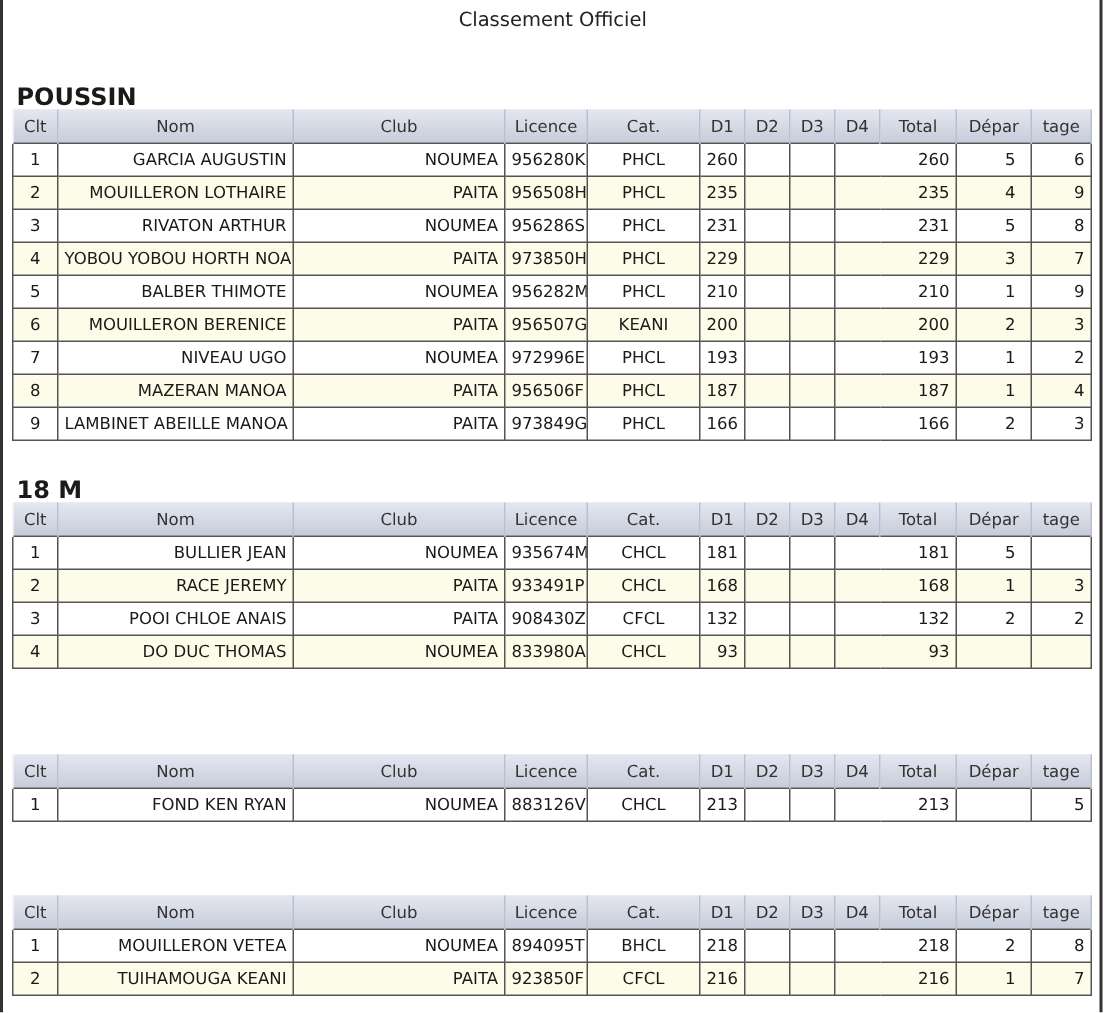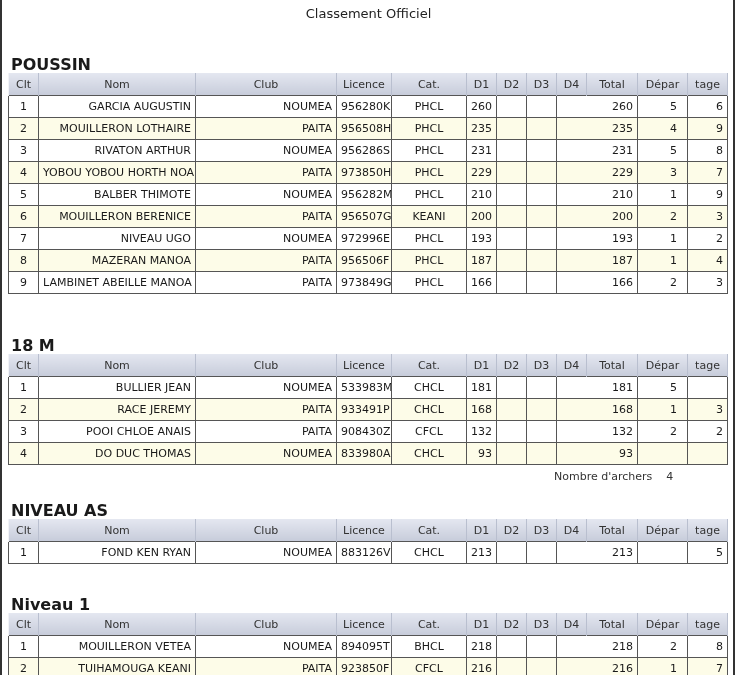--- a/index.html
+++ b/index.html
@@ -195,21 +195,21 @@
             <td class="r">166</td>
             <td class="r"></td>
             <td class="r"></td>
             <td class="r" colspan="2">166</td>
             <td class="r" style="padding-right: 10px;">2</td>
             <td class="r soft-left">3</td>
           </tr>
         </tbody>
       </table>
     </div>
-    <div class="section" style="top: 338px;">
+    <div class="section" style="top: 319px;">
       <div class="section-title">18 M</div>
       <table class="results">
         <colgroup>
           <col style="width: 30px;">
           <col style="width: 157px;">
           <col style="width: 141px;">
           <col style="width: 55px;">
           <col style="width: 75px;">
           <col style="width: 30px;">
           <col style="width: 30px;">
@@ -233,21 +233,21 @@
             <th>Total</th>
             <th>Dépar</th>
             <th>tage</th>
           </tr>
         </thead>
         <tbody>
           <tr class="odd">
             <td class="c">1</td>
             <td class="l">BULLIER JEAN</td>
             <td class="l">NOUMEA</td>
-            <td class="c">533983M</td>
+            <td class="c">935674M</td>
             <td class="c">CHCL</td>
             <td class="r">181</td>
             <td class="r"></td>
             <td class="r"></td>
             <td class="r" colspan="2">181</td>
             <td class="r" style="padding-right: 10px;">5</td>
             <td class="r soft-left"></td>
           </tr>
           <tr class="even">
             <td class="c">2</td>
@@ -283,24 +283,22 @@
             <td class="c">CHCL</td>
             <td class="r">93</td>
             <td class="r"></td>
             <td class="r"></td>
             <td class="r" colspan="2">93</td>
             <td class="r" style="padding-right: 10px;"></td>
             <td class="r soft-left"></td>
           </tr>
         </tbody>
       </table>
-      <div class="count"><span>Nombre d'archers</span><span class="v">4</span></div>
     </div>
     <div class="section" style="top: 503px;">
-      <div class="section-title">NIVEAU AS</div>
       <table class="results">
         <colgroup>
           <col style="width: 30px;">
           <col style="width: 157px;">
           <col style="width: 141px;">
           <col style="width: 55px;">
           <col style="width: 75px;">
           <col style="width: 30px;">
           <col style="width: 30px;">
           <col style="width: 30px;">
@@ -336,21 +334,20 @@
             <td class="r"></td>
             <td class="r"></td>
             <td class="r" colspan="2">213</td>
             <td class="r" style="padding-right: 10px;"></td>
             <td class="r soft-left">5</td>
           </tr>
         </tbody>
       </table>
     </div>
     <div class="section" style="top: 597px;">
-      <div class="section-title">Niveau 1</div>
       <table class="results">
         <colgroup>
           <col style="width: 30px;">
           <col style="width: 157px;">
           <col style="width: 141px;">
           <col style="width: 55px;">
           <col style="width: 75px;">
           <col style="width: 30px;">
           <col style="width: 30px;">
           <col style="width: 30px;">

